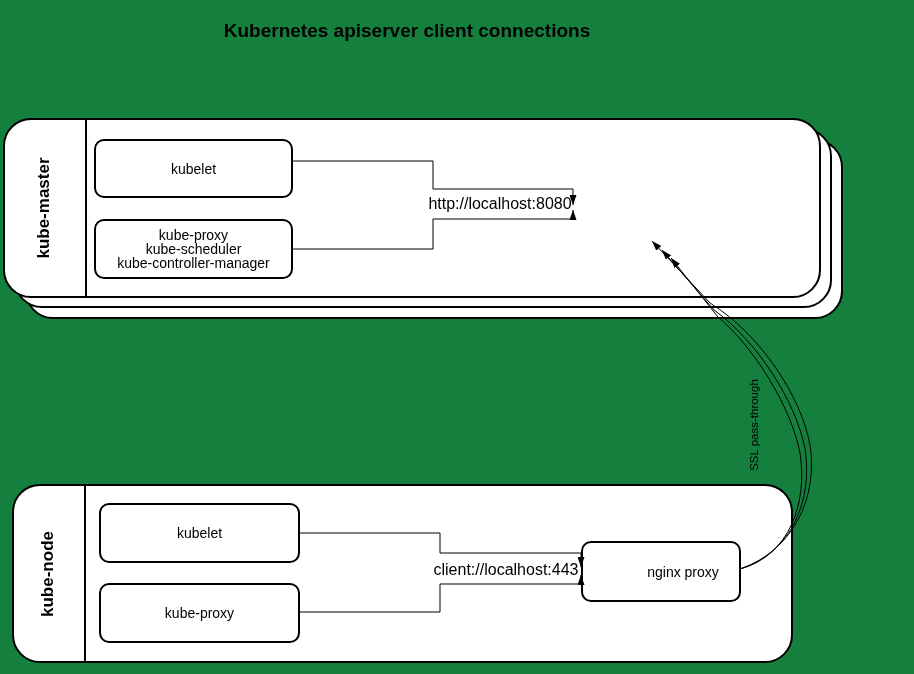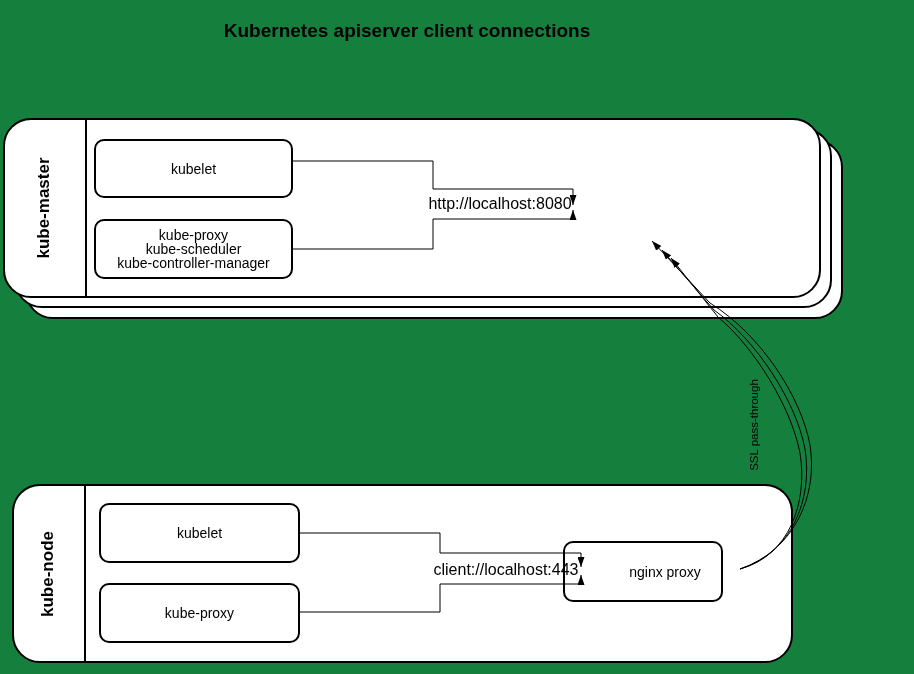--- a/index.html
+++ b/index.html
@@ -118,21 +118,21 @@
   </div>
 
   <div class="abs node" style="left:99px; top:503px; width:201px; height:60px;">
     <div>kubelet</div>
   </div>
 
   <div class="abs node" style="left:99px; top:583px; width:201px; height:60px;">
     <div>kube-proxy</div>
   </div>
 
-  <div class="abs node" style="left:563px; top:541px; width:160px; height:61px;padding-left:44px;">
+  <div class="abs node" style="left:581px; top:541px; width:160px; height:61px;padding-left:44px;">
     <div>nginx proxy</div>
   </div>
 
   <div class="abs edge-label" style="left:406px; top:561px; width:200px;">client://localhost:443</div>
 
   <div class="abs ssl-label-cell" style="left:694px; top:365px; width:120px; height:120px;">
     <span>SSL pass-through</span>
   </div>
 
   <svg class="wires" viewBox="0 0 914 674" xmlns="http://www.w3.org/2000/svg">

